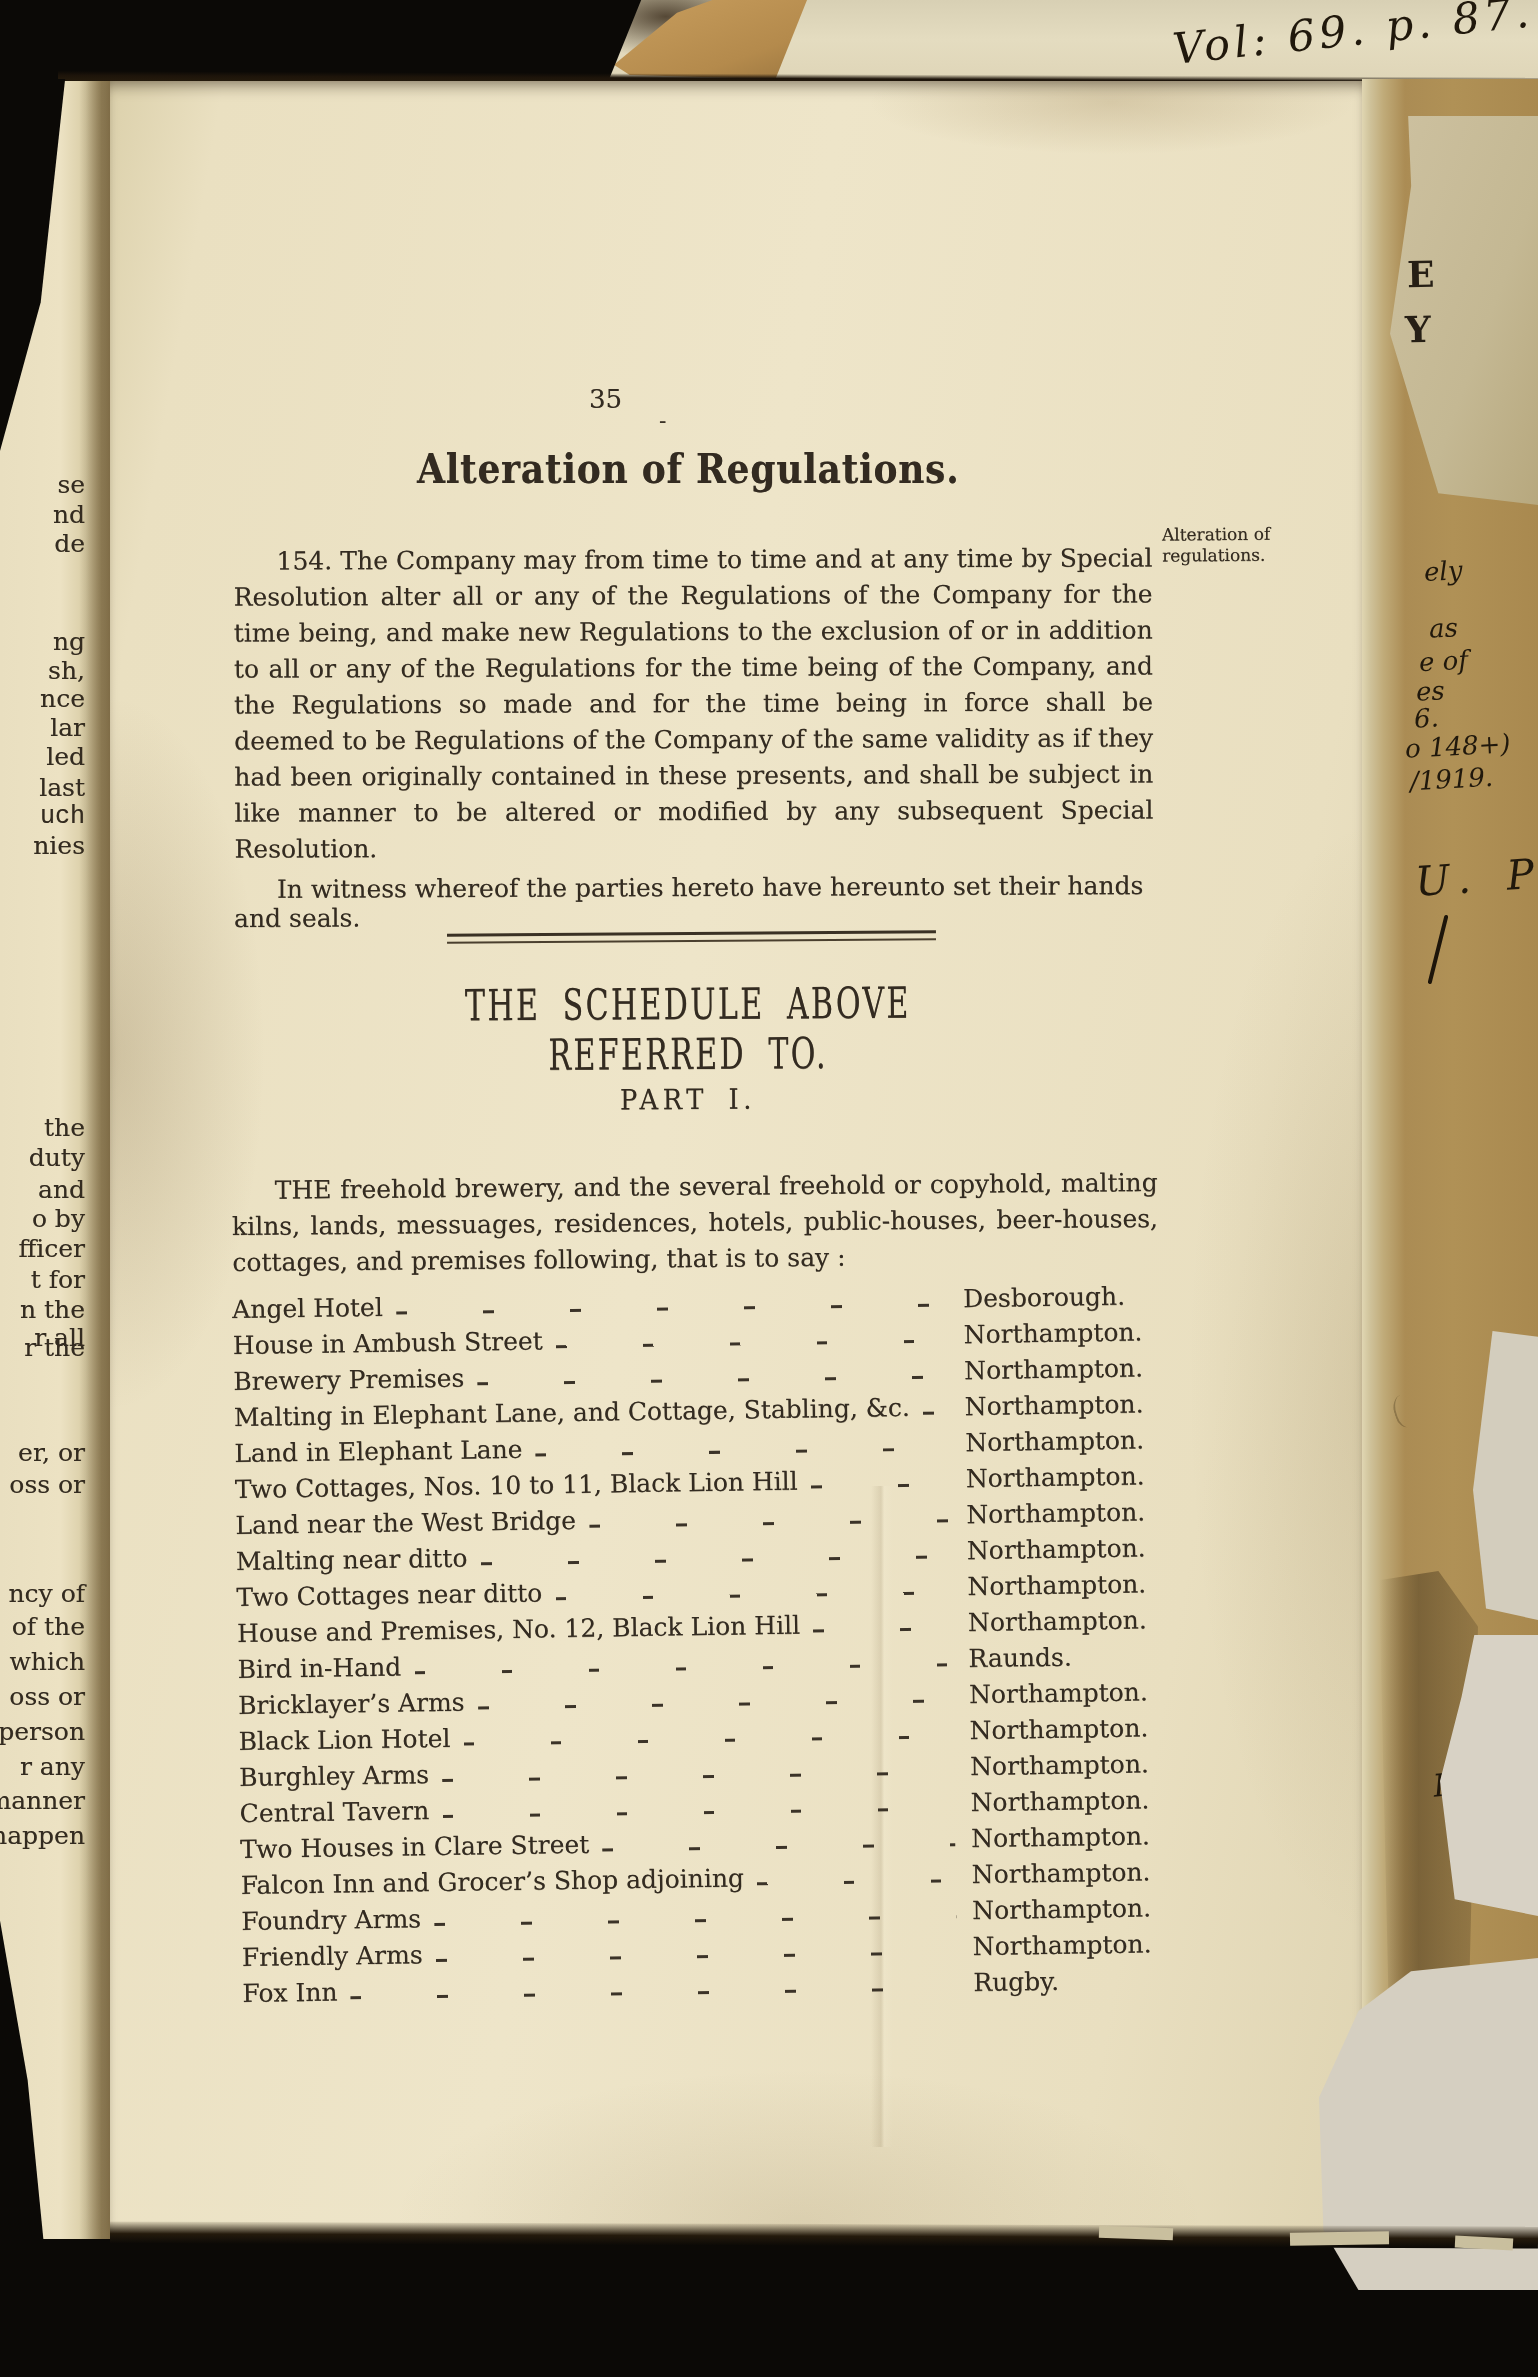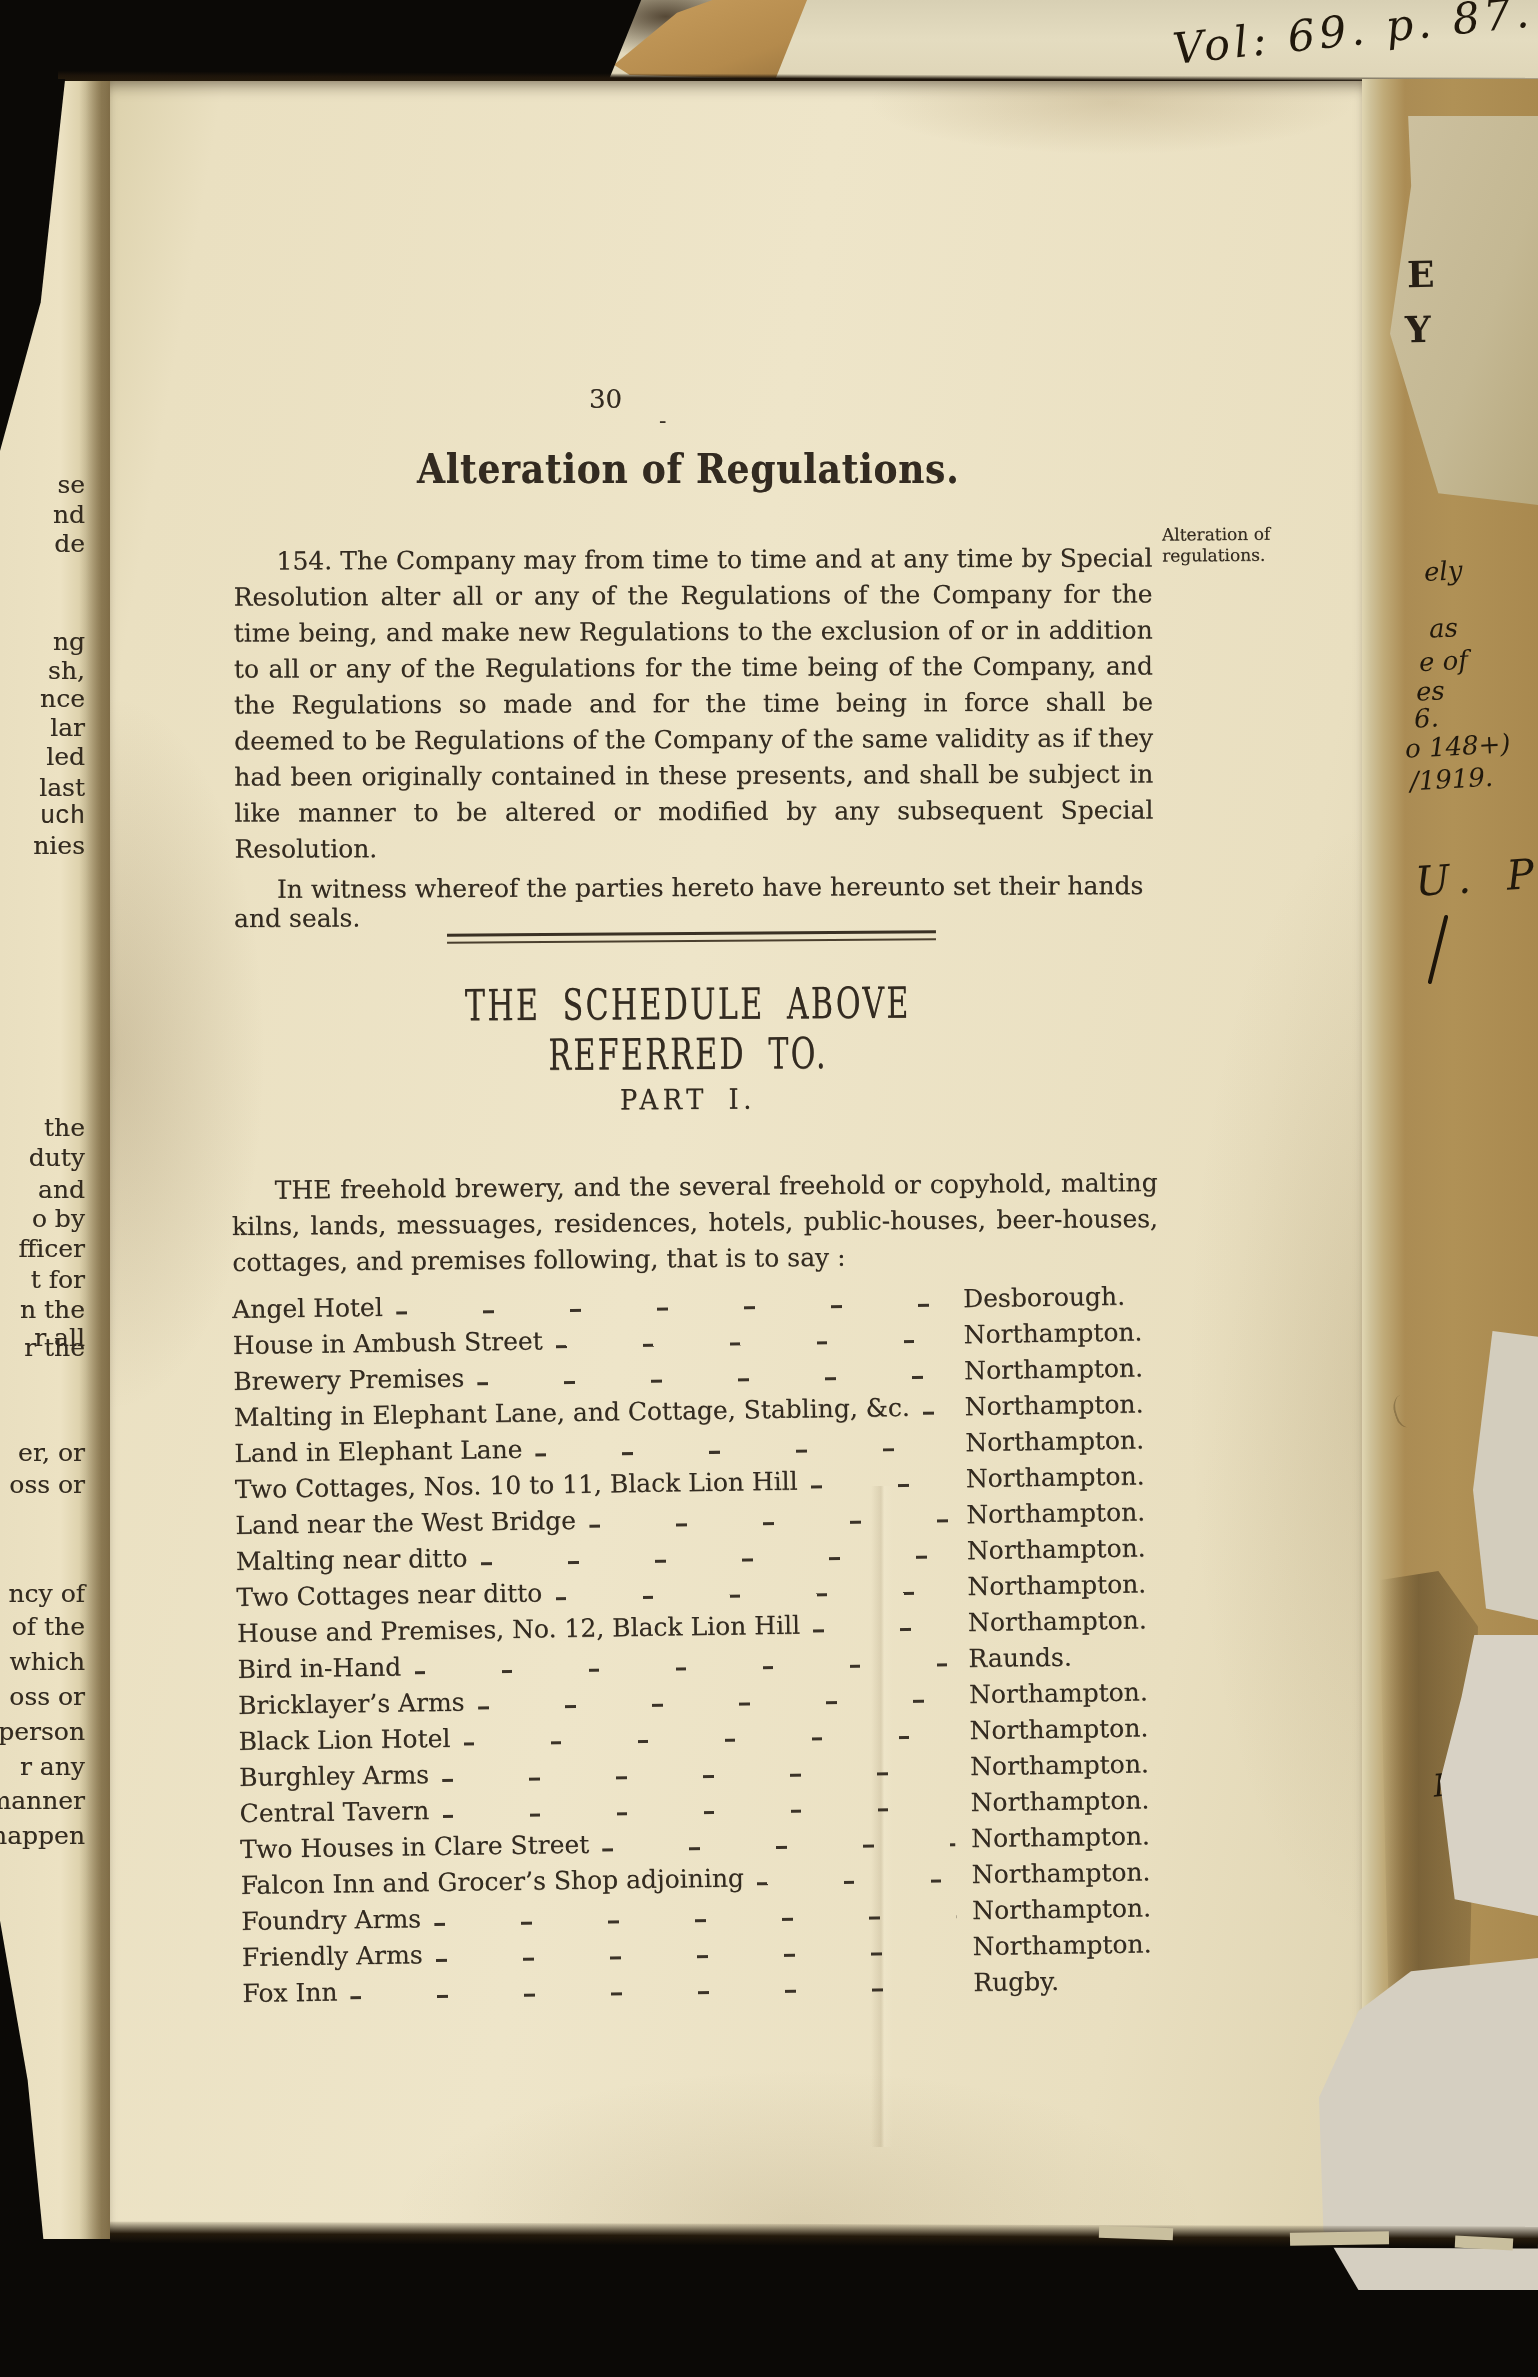--- a/index.html
+++ b/index.html
@@ -156,21 +156,21 @@
       <div class="frag" style="top: 1705px;">manner</div>
       <div class="frag" style="top: 1740px;">happen</div>
     </div>
   <div class="black-wedge-top"></div>
   <div class="black-wedge-bot"></div>
   <div class="gutter-shadow"></div>
 
   <div class="page">
     <div class="crease"></div>
 
-    <div class="pageno print">30</div>
+    <div class="pageno print">35</div>
     <div class="pageno-dash print">-</div>
 
     <div class="doc-title print">
       <span>Alteration of Regulations.</span>
     </div>
 
     <p class="clause print">154. The Company may from time to time and at any time by Special Resolution alter all or any of the Regulations of the Company for the time being, and make new Regulations to the exclusion of or in addition to all or any of the Regulations for the time being of the Company, and the Regulations so made and for the time being in force shall be deemed to be Regulations of the Company of the same validity as if they had been originally contained in these presents, and shall be subject in like manner to be altered or modified by any subsequent Special Resolution.</p>
     <div class="margin-note print">Alteration of regulations.</div>
 
     <p class="witness print">In witness whereof the parties hereto have hereunto set their hands and seals.</p>

